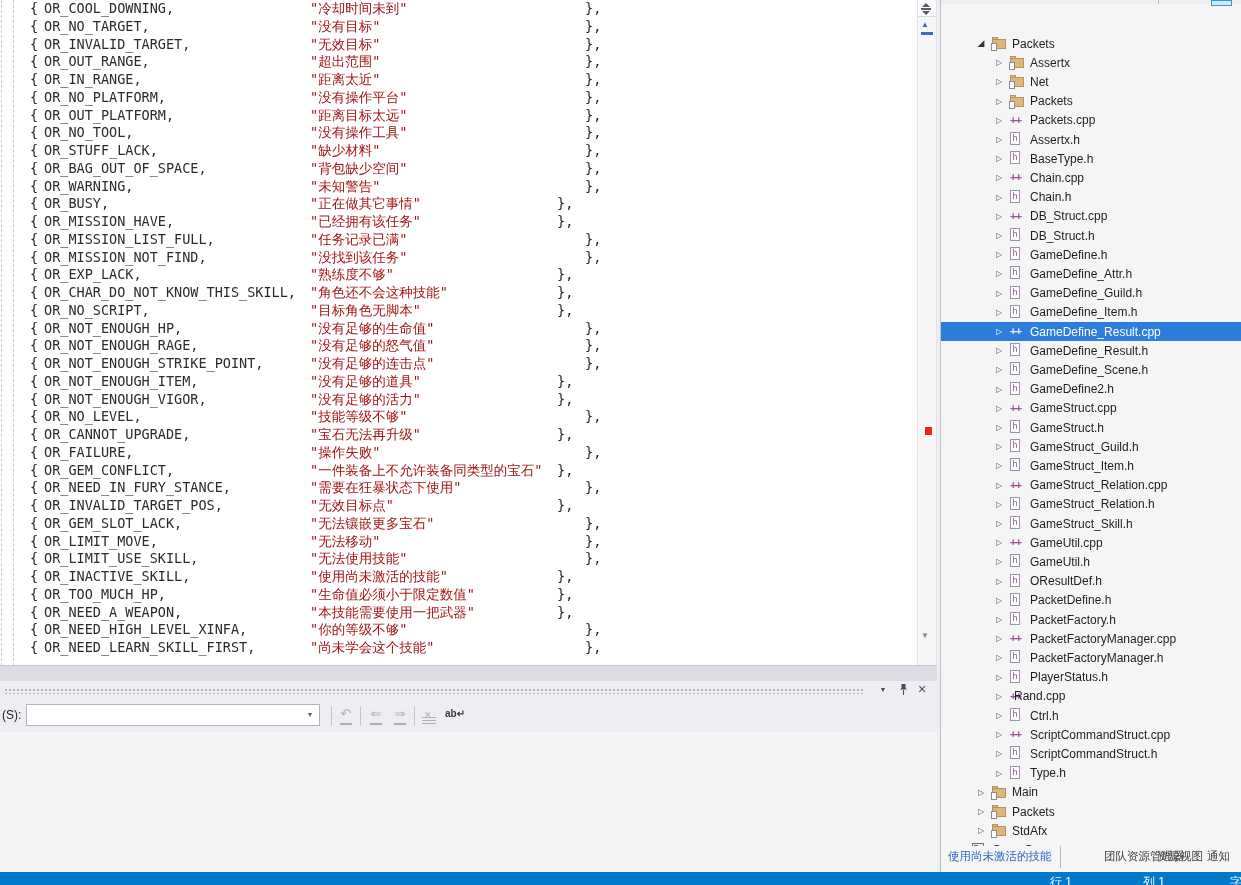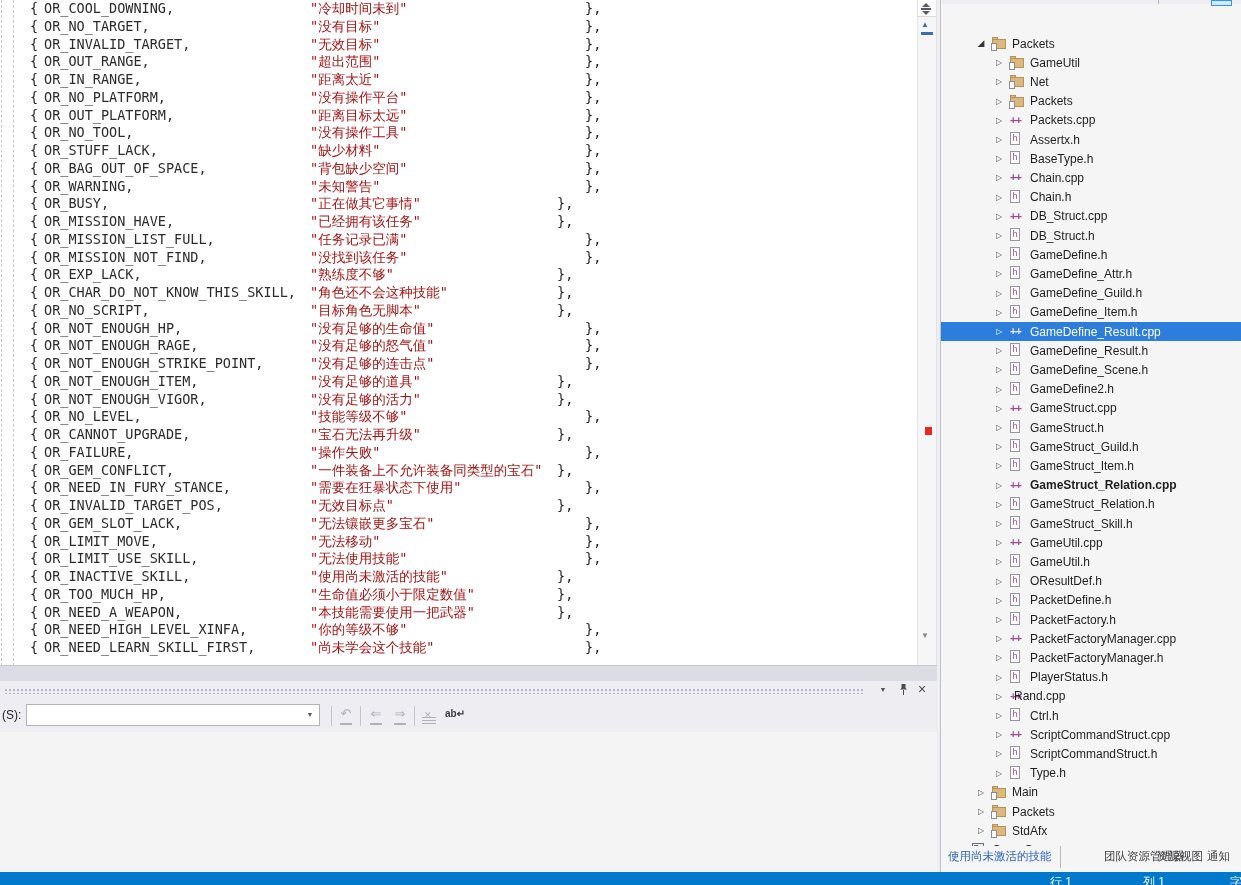--- a/index.html
+++ b/index.html
@@ -219,21 +219,21 @@
         </span>
         <span class="t-label" style="left: 71px;">Packets</span>
       </div>
       <div class="tree-row" style="top: 23.2px;">
         <span class="expander" style="left: 53px;">▷</span>
         <span class="t-icon folder-icon" style="left: 69px;">
           <span class="f-tab"></span>
           <span class="f-body"></span>
           <span class="f-page"></span>
         </span>
-        <span class="t-label" style="left: 89px;">GameUtil</span>
+        <span class="t-label" style="left: 89px;">Assertx</span>
       </div>
       <div class="tree-row" style="top: 42.4px;">
         <span class="expander" style="left: 53px;">▷</span>
         <span class="t-icon folder-icon" style="left: 69px;">
           <span class="f-tab"></span>
           <span class="f-body"></span>
           <span class="f-page"></span>
         </span>
         <span class="t-label" style="left: 89px;">Net</span>
       </div>
@@ -337,21 +337,21 @@
         <span class="t-label" style="left: 89px;">GameStruct_Guild.h</span>
       </div>
       <div class="tree-row" style="top: 426.4px;">
         <span class="expander" style="left: 53px;">▷</span>
         <span class="t-icon h-icon" style="left: 69px;">h</span>
         <span class="t-label" style="left: 89px;">GameStruct_Item.h</span>
       </div>
       <div class="tree-row" style="top: 445.6px;">
         <span class="expander" style="left: 53px;">▷</span>
         <span class="t-icon cpp-icon" style="left: 69px;">++</span>
-        <span class="t-label" style="left: 89px; font-weight: bold;">GameStruct_Relation.cpp</span>
+        <span class="t-label" style="left: 89px;">GameStruct_Relation.cpp</span>
       </div>
       <div class="tree-row" style="top: 464.8px;">
         <span class="expander" style="left: 53px;">▷</span>
         <span class="t-icon h-icon" style="left: 69px;">h</span>
         <span class="t-label" style="left: 89px;">GameStruct_Relation.h</span>
       </div>
       <div class="tree-row" style="top: 484px;">
         <span class="expander" style="left: 53px;">▷</span>
         <span class="t-icon h-icon" style="left: 69px;">h</span>
         <span class="t-label" style="left: 89px;">GameStruct_Skill.h</span>

